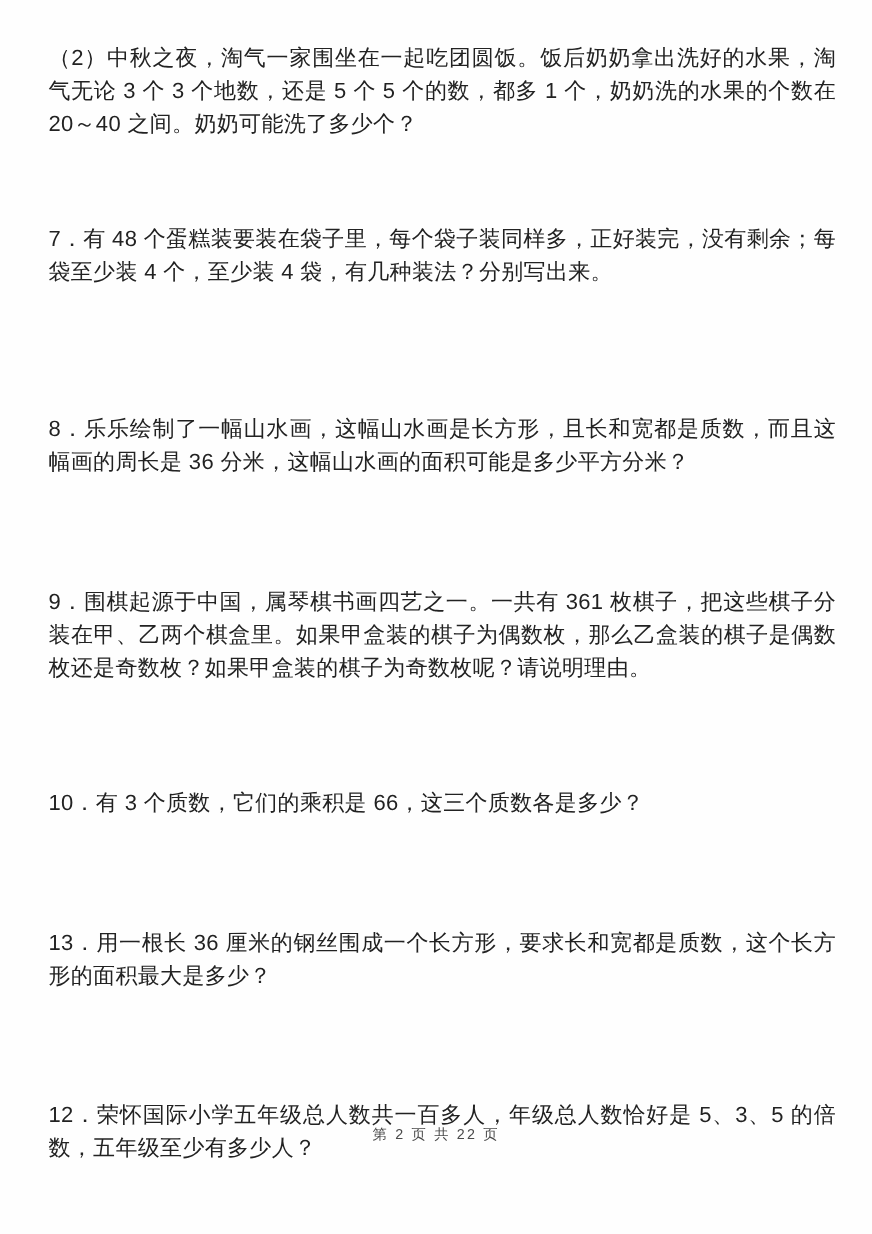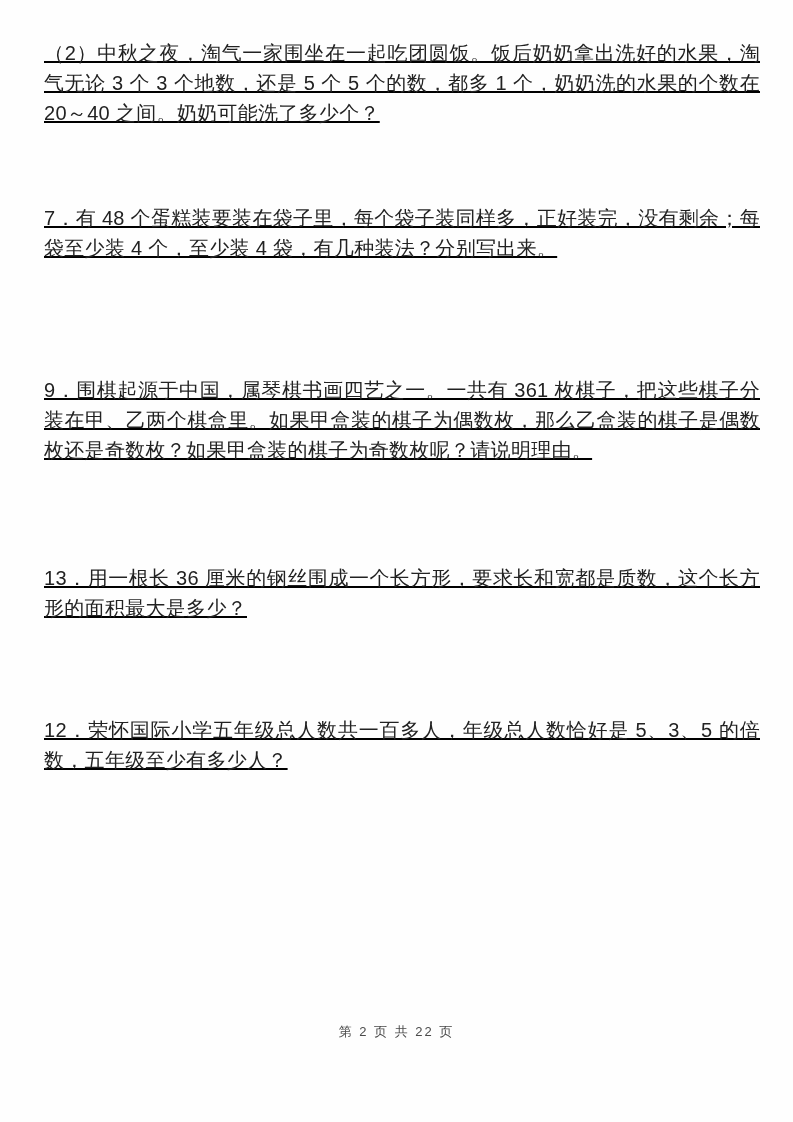--- a/index.html
+++ b/index.html
@@ -16,21 +16,20 @@
   }
   .page {
     position: absolute;
     top: 0;
     left: 0;
     width: 793px;
     height: 1122px;
     background: #fefefe;
     box-sizing: border-box;
     padding: 38px 17px 0 44px;
-    text-decoration: underline;
   }
   .problems {
     width: 716px;
   }
   .problem {
     margin: 0;
     font-size: 20px;
     line-height: 30px;
     color: #222222;
     text-align: justify;
@@ -58,21 +57,23 @@
     letter-spacing: 2px;
   }
 </style>
 </head>
 <body>
 
 <div class="page">
   <div class="problems">
     <p class="problem">（2）中秋之夜，淘气一家围坐在一起吃团圆饭。饭后奶奶拿出洗好的水果，淘气无论 3 个 3 个地数，还是 5 个 5 个的数，都多 1 个，奶奶洗的水果的个数在 20～40 之间。奶奶可能洗了多少个？</p>
     <p class="problem">7．有 48 个蛋糕装要装在袋子里，每个袋子装同样多，正好装完，没有剩余；每袋至少装 4 个，至少装 4 袋，有几种装法？分别写出来。</p>
+    <p class="problem">8．乐乐绘制了一幅山水画，这幅山水画是长方形，且长和宽都是质数，而且这幅画的周长是 36 分米，这幅山水画的面积可能是多少平方分米？</p>
     <p class="problem">9．围棋起源于中国，属琴棋书画四艺之一。一共有 361 枚棋子，把这些棋子分装在甲、乙两个棋盒里。如果甲盒装的棋子为偶数枚，那么乙盒装的棋子是偶数枚还是奇数枚？如果甲盒装的棋子为奇数枚呢？请说明理由。</p>
+    <p class="problem">10．有 3 个质数，它们的乘积是 66，这三个质数各是多少？</p>
     <p class="problem">13．用一根长 36 厘米的钢丝围成一个长方形，要求长和宽都是质数，这个长方形的面积最大是多少？</p>
     <p class="problem">12．荣怀国际小学五年级总人数共一百多人，年级总人数恰好是 5、3、5 的倍数，五年级至少有多少人？</p>
   </div>
 
   <div class="footer">
     <span>第 2 页 共 22 页</span>
   </div>
 </div>
 
 </body></html>

